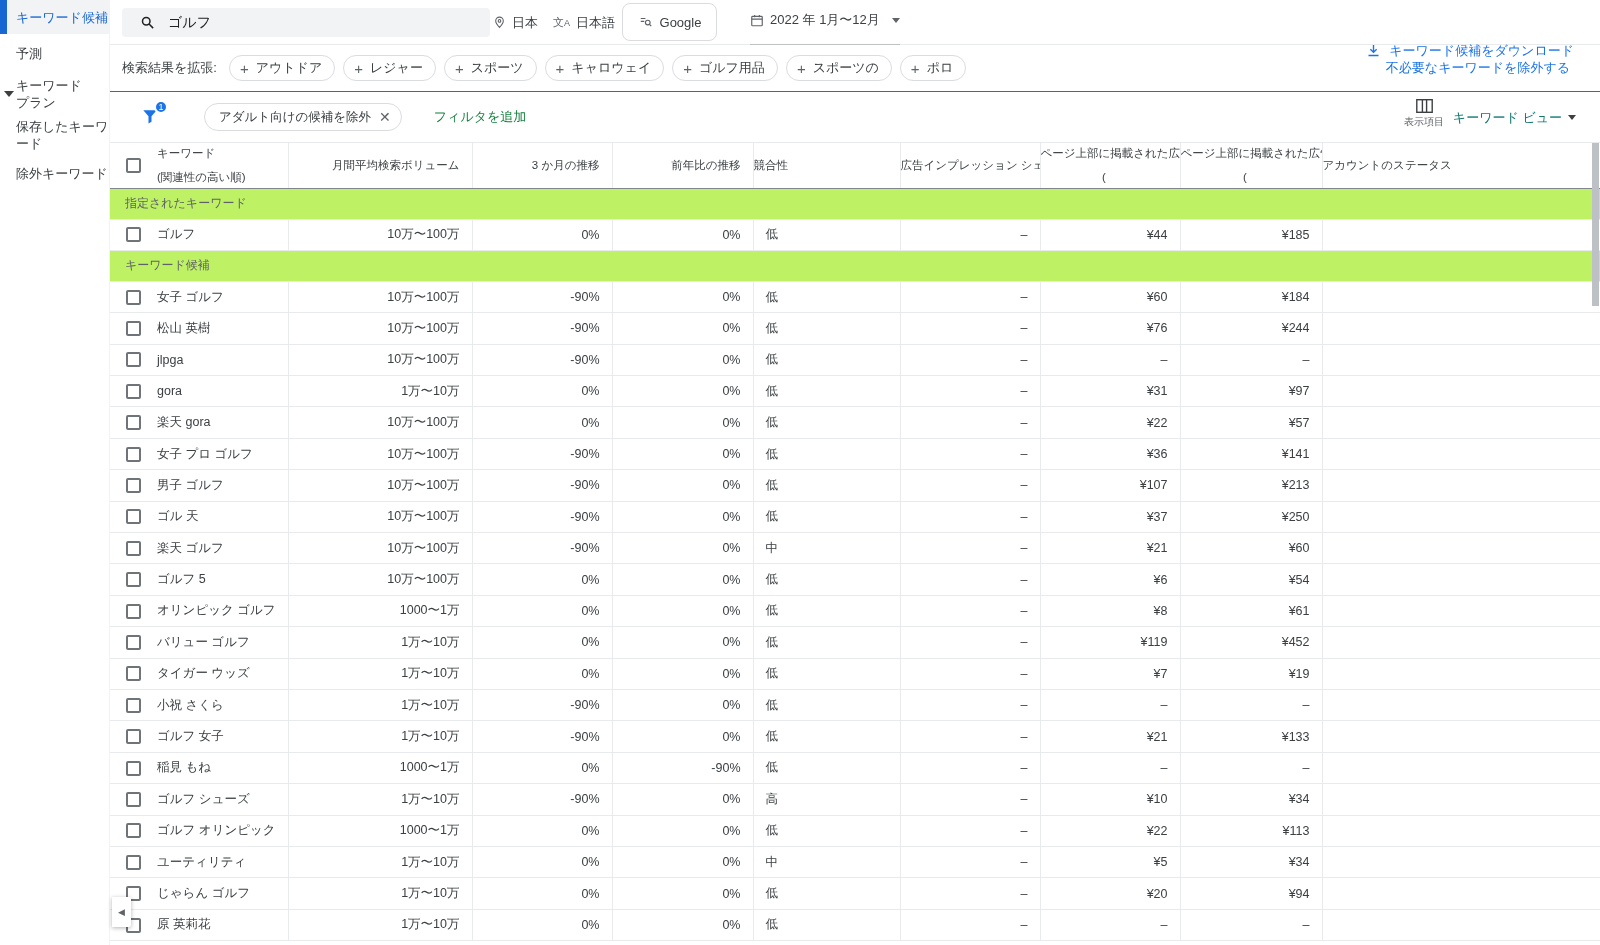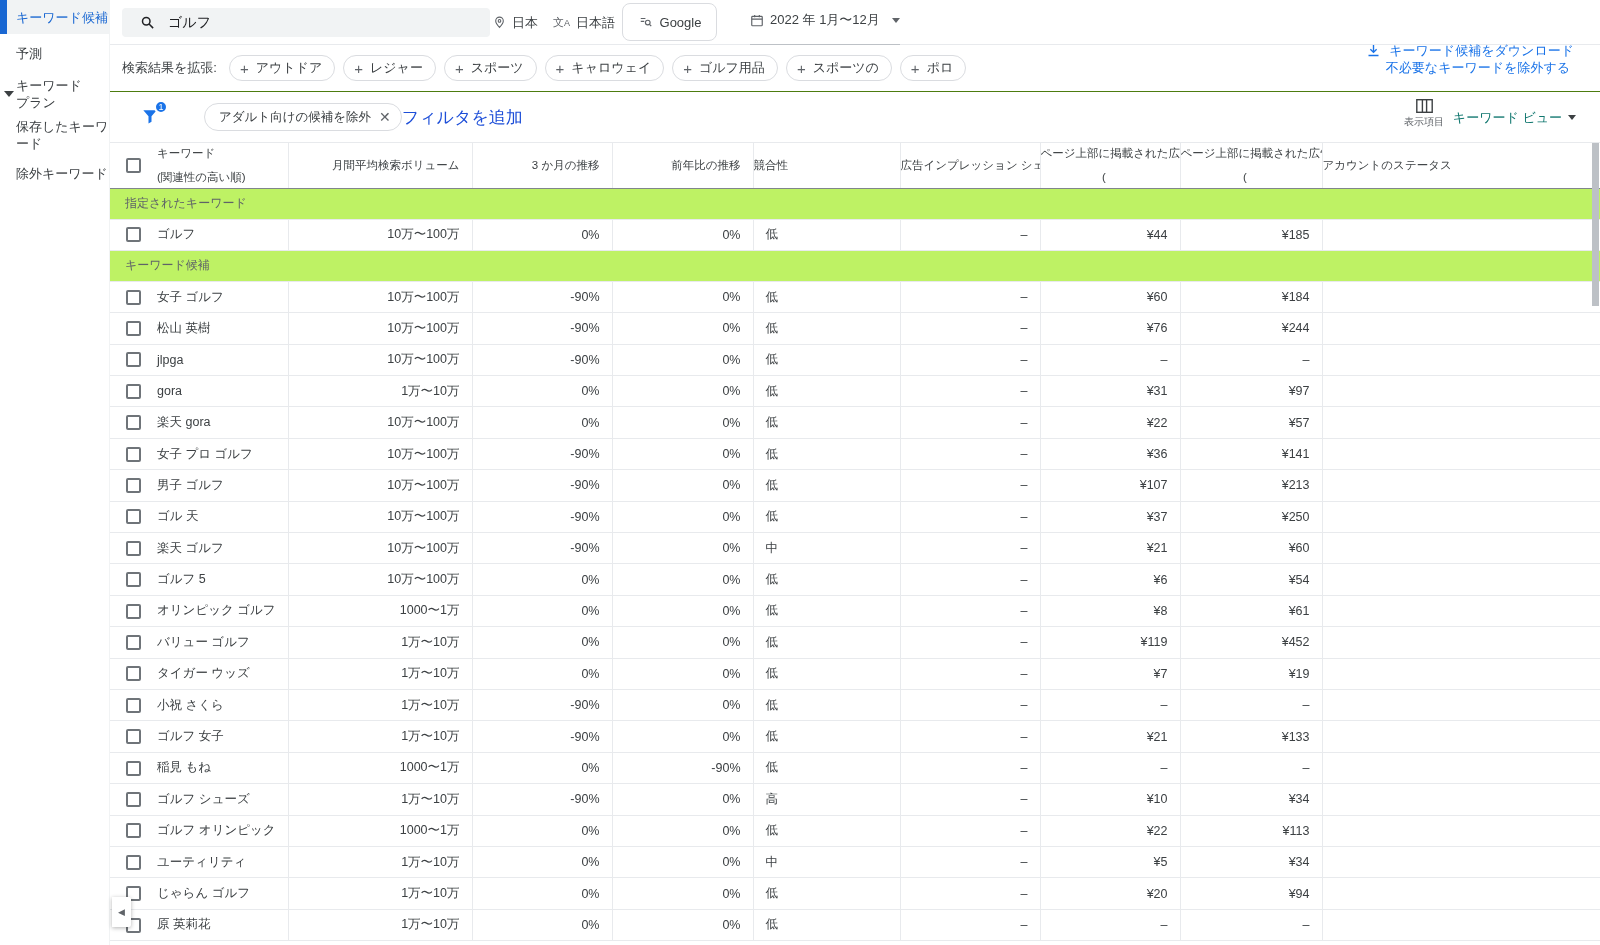--- a/index.html
+++ b/index.html
@@ -53,21 +53,21 @@
   .filter-row { position:relative; height:51px; border-bottom:1px solid #e8eaed;
     display:flex; align-items:center; }
   .funnel-wrap { position:relative; margin-left:30px; width:22px; height:22px; }
   .funnel-badge { position:absolute; right:-6px; top:-6px; width:14px; height:14px;
     background:#1a73e8; color:#fff; border-radius:50%; font-size:9px; display:flex;
     align-items:center; justify-content:center; border:2px solid #fff; }
   .filter-chip { margin-left:42px; display:flex; align-items:center; gap:8px; height:28px;
     padding:0 10px 0 14px; border:1px solid #dadce0; border-radius:14px; font-size:12.5px;
     color:#3c4043; cursor:pointer; }
   .chip-x { color:#5f6368; font-size:14px; cursor:pointer; }
-  .add-filter { font-size:17px; color:#1d4ed8; cursor:pointer; }
+  .add-filter { margin-left:32px; font-size:13px; color:#15803d; cursor:pointer; }
   .summary { margin-left:26px; font-size:13px; color:#202124; }
   .summary .b { font-weight:bold; }
   .columns-ctl { position:absolute; right:150px; top:7px; width:52px; text-align:center;
     color:#5f6368; cursor:pointer; }
   .columns-ctl .lbl { font-size:10px; margin-top:2px; }
   .view-ctl { position:absolute; right:24px; top:0; height:51px; display:flex;
     align-items:center; font-size:13px; color:#0f766e; cursor:pointer; }
 
   
   table.tbl { width:1490px; border-collapse:collapse; table-layout:fixed; }

